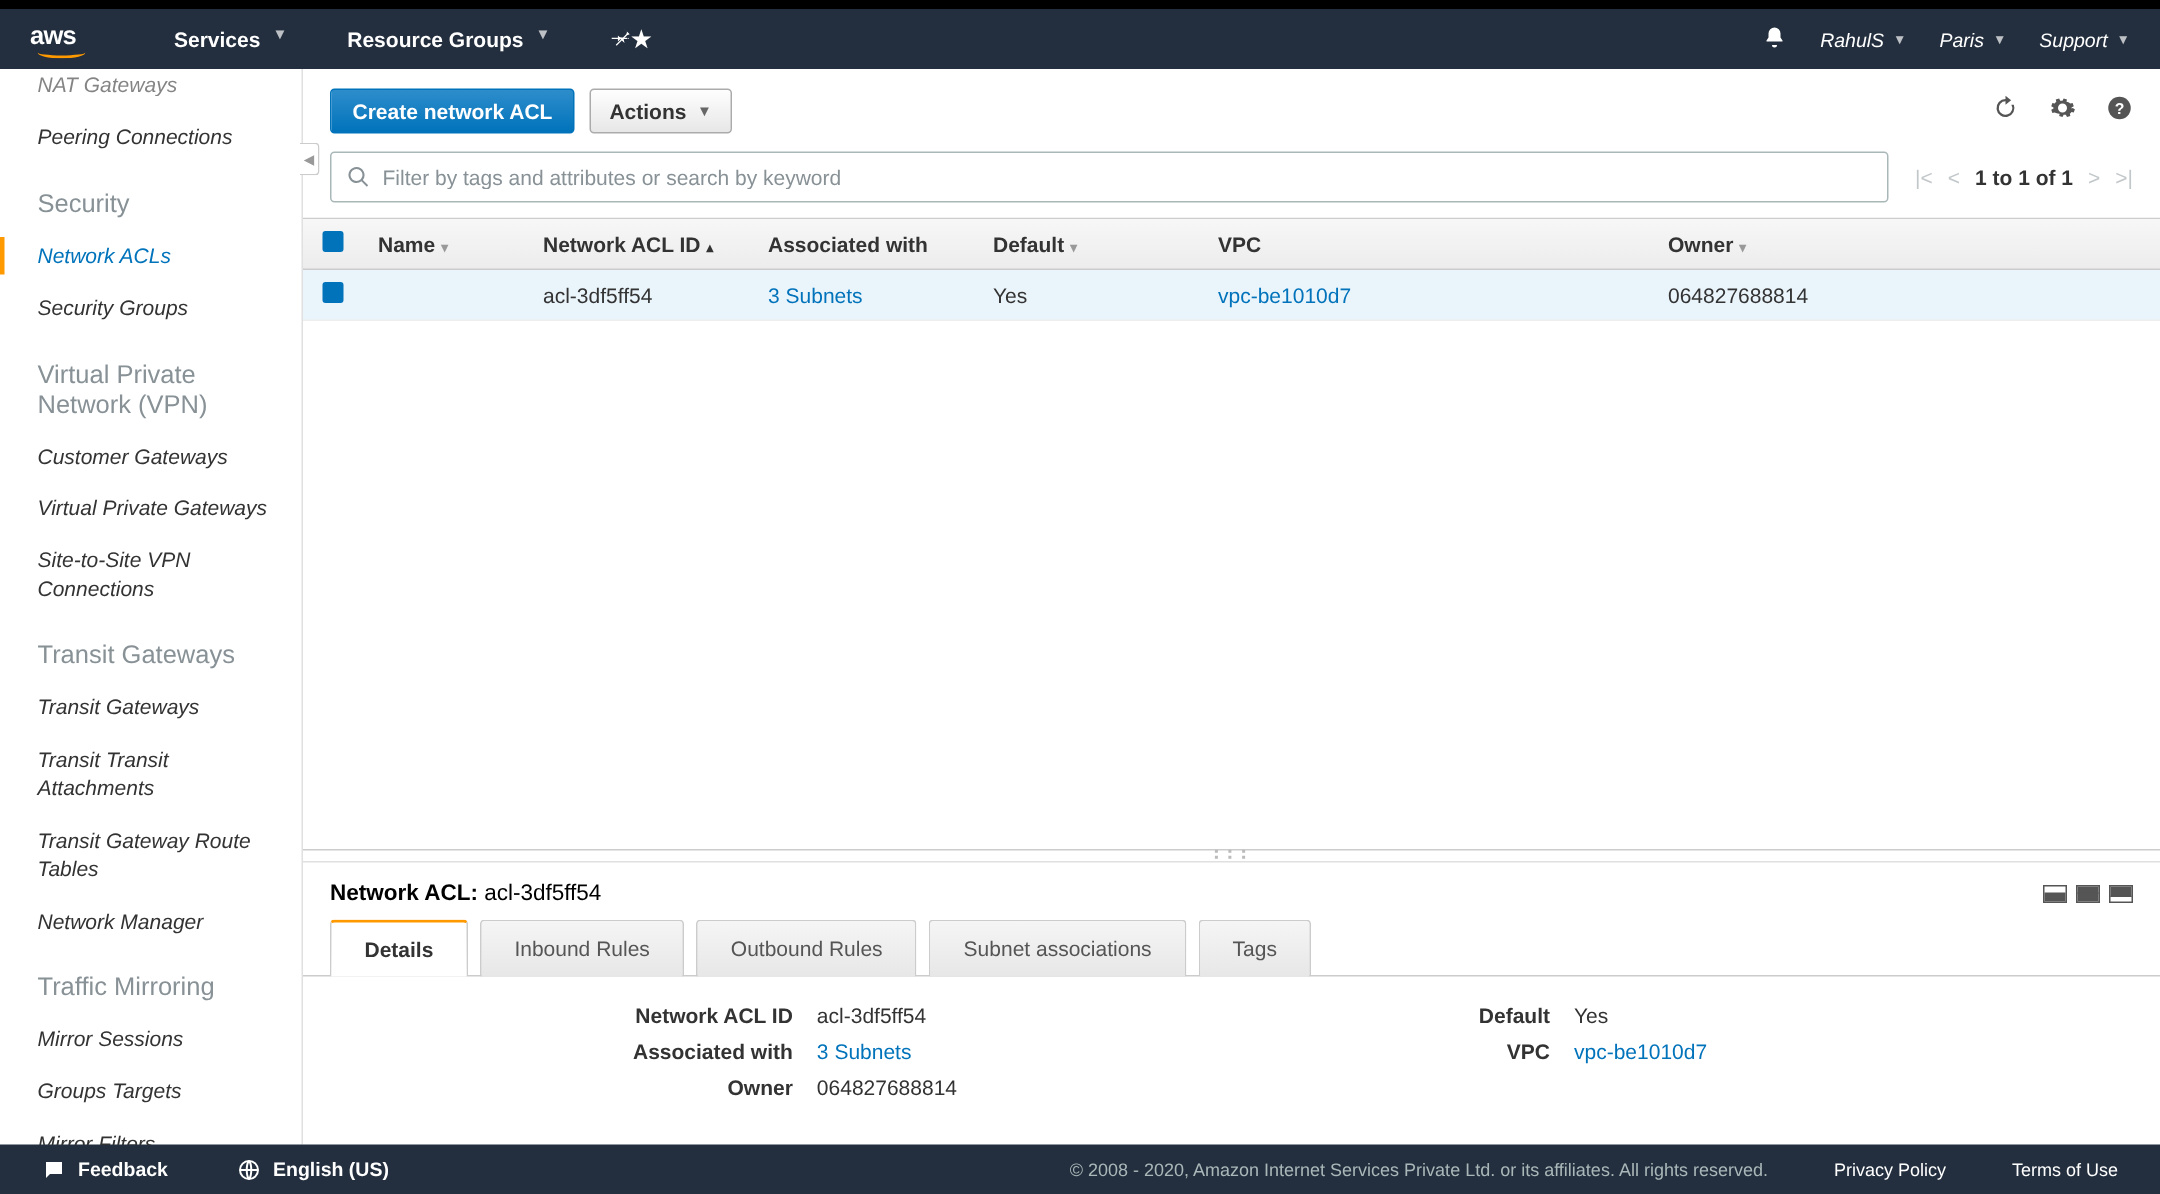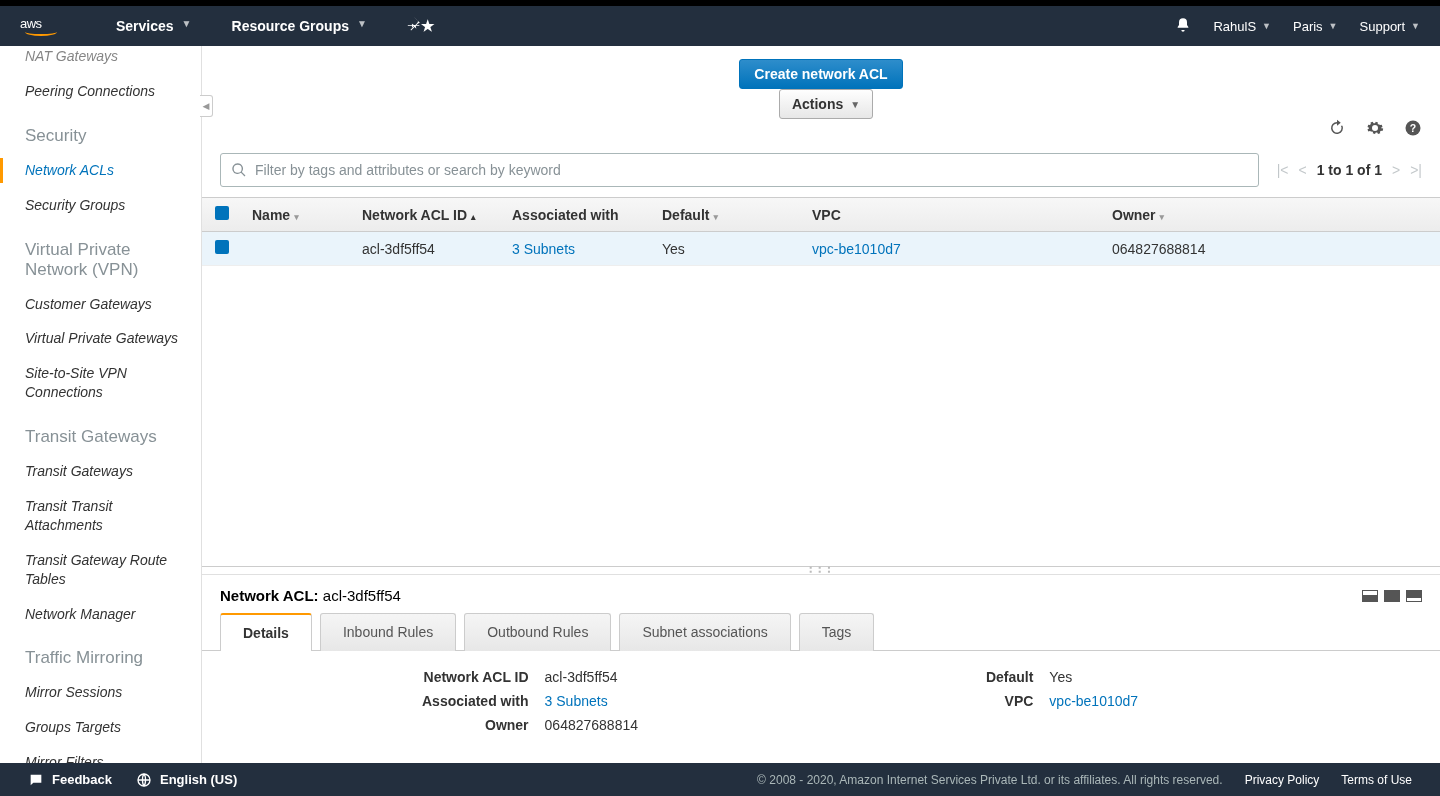--- a/index.html
+++ b/index.html
@@ -1,38 +1,38 @@
 <!DOCTYPE html>
 <html><head>
 <meta charset="utf-8">
 <style>
 * { margin: 0; padding: 0; box-sizing: border-box; font-family: "Amazon Ember", "Helvetica Neue", Helvetica, Arial, sans-serif; }
 body { width: 1440px; height: 796px; overflow: hidden; background: #fff; position: relative; }
 .top-bar-black { height: 6px; background: #000; }
 .header { height: 40px; background: #232f3e; display: flex; align-items: center; padding: 0 20px; color: #fff; font-size: 14px; }
 .aws-logo { width: 36px; margin-right: 60px; }
-.aws-logo-text { font-size: 13px; font-weight: normal; color: #fff; letter-spacing: -0.5px; }
+.aws-logo-text { font-size: 17px; font-weight: bold; color: #fff; letter-spacing: -0.5px; }
 .aws-smile { width: 32px; height: 8px; border-bottom: 2px solid #ff9900; border-radius: 0 0 100% 100%; margin-top: -3px; margin-left: 5px; }
 .header-item { display: flex; align-items: flex-start; margin-right: 40px; cursor: pointer; font-weight: bold; font-size: 14px; }
 .header-item .caret { margin-left: 8px; font-size: 10px; opacity: 0.7; }
 .header-spacer { flex: 1; }
-.header-right-item { display: flex; align-items: center; margin-left: 22px; cursor: pointer; font-size: 13px; }
+.header-right-item { display: flex; align-items: center; margin-left: 22px; cursor: pointer; font-size: 13px; font-style: italic; }
 .header-right-item .caret { margin-left: 6px; font-size: 9px; opacity: 0.7; }
 .bell-icon svg { width: 16px; height: 16px; fill: #fff; }
 .pin-icon svg { width: 14px; height: 14px; fill: #fff; }
 .main-area { display: flex; height: 717px; }
 .sidebar { width: 202px; padding: 0 10px 0 25px; border-right: 1px solid #e0e0e0; overflow-y: auto; position: relative; flex-shrink: 0; }
 .sidebar::-webkit-scrollbar { width: 0; }
 .collapse-handle { position: absolute; left: 200px; top: 95px; width: 13px; height: 22px; background: #fff; border: 1px solid #ccc; border-left: none; border-radius: 0 3px 3px 0; display: flex; align-items: center; justify-content: center; cursor: pointer; font-size: 9px; color: #999; z-index: 5; }
 .side-item { font-size: 14px; color: #333; padding: 5px 0; cursor: pointer; line-height: 1.35; font-style: italic; }
 .side-item.active { color: #0073bb; position: relative; }
 .side-item.active::before { content: ""; position: absolute; left: -25px; top: 2px; bottom: 2px; width: 3px; background: #ff9900; }
 .side-heading { font-size: 17px; color: #879196; margin: 20px 0 10px; font-weight: 400; }
 .content { flex: 1; display: flex; flex-direction: column; position: relative; }
-.toolbar { padding: 13px 18px 12px; display: flex; align-items: center; flex-direction: column; }
+.toolbar { padding: 13px 18px 12px; display: flex; align-items: center; }
 .btn-primary { background: #0073bb; background: linear-gradient(#2e8dcb,#0073bb); color: #fff; border: 1px solid #0073bb; padding: 6px 14px; font-size: 14px; font-weight: bold; border-radius: 3px; cursor: pointer; }
 .btn-secondary { background: linear-gradient(#fefefe,#e7e7e7); color: #333; border: 1px solid #ababab; padding: 6px 12px; font-size: 14px; font-weight: bold; border-radius: 3px; cursor: pointer; margin-left: 10px; display: flex; align-items: center; }
 .btn-secondary .caret { margin-left: 7px; font-size: 10px; color: #666; }
 .toolbar-right { margin-left: auto; display: flex; align-items: center; gap: 20px; }
 .toolbar-icon { cursor: pointer; color: #555; }
 .toolbar-icon svg { width: 18px; height: 18px; fill: #555; }
 .filter-row { padding: 0 18px 10px; display: flex; align-items: center; gap: 18px; }
 .search-box { flex: 1; border: 1px solid #aab7b8; border-radius: 3px; height: 34px; display: flex; align-items: center; padding: 3px 10px; }
 .search-box svg { width: 16px; height: 16px; fill: #879196; margin-right: 8px; }
 .search-box input { border: none; outline: none; flex: 1; font-size: 14px; color: #333; }
@@ -64,21 +64,21 @@
 .tabs { display: flex; padding: 0 18px; gap: 8px; }
 .tab { padding: 10px 22px; background: linear-gradient(#f5f5f5,#e7e7e7); border: 1px solid #ccc; border-bottom: none; border-radius: 3px 3px 0 0; font-size: 14px; color: #555; cursor: pointer; position: relative; top: 1px; }
 .tab.active { background: #fff; color: #333; font-weight: bold; border-top: 2px solid #ff9900; }
 .tab-content { border-top: 1px solid #ccc; padding: 18px 18px 30px; display: flex; gap: 80px; }
 .detail-col { display: grid; grid-template-columns: auto auto; gap: 8px 16px; font-size: 14px; align-content: start; }
 .detail-col .lbl { text-align: right; font-weight: bold; color: #333; }
 .detail-col .val { color: #333; }
 .detail-col .val a { color: #0073bb; text-decoration: none; }
 .col-left { margin-left: 100px; width: 420px; }
 .col-right { width: 420px; }
-.footer { height: 33px; background: #232f3e; display: flex; align-items: center; padding: 0 28px; color: #fff; font-size: 13px; position: absolute; bottom: 0; left: 0; right: 0; }
+.footer { height: 33px; background: #232f3e; display: flex; align-items: center; padding: 0 28px; color: #fff; font-size: 13px; position: absolute; bottom: 0; left: 0; right: 0; gap: 22px; }
 .footer-item { display: flex; align-items: center; margin-right: 24px; cursor: pointer; font-weight: bold; }
 .footer-item svg { width: 16px; height: 16px; fill: #fff; margin-right: 8px; }
 .footer-spacer { flex: 1; }
 .footer-right { font-size: 12px; color: #aab7b8; }
 .footer-link { color: #fff; margin-left: 22px; font-size: 12px; cursor: pointer; }
 </style>
 </head>
 <body>
 
 <div class="top-bar-black"></div>

